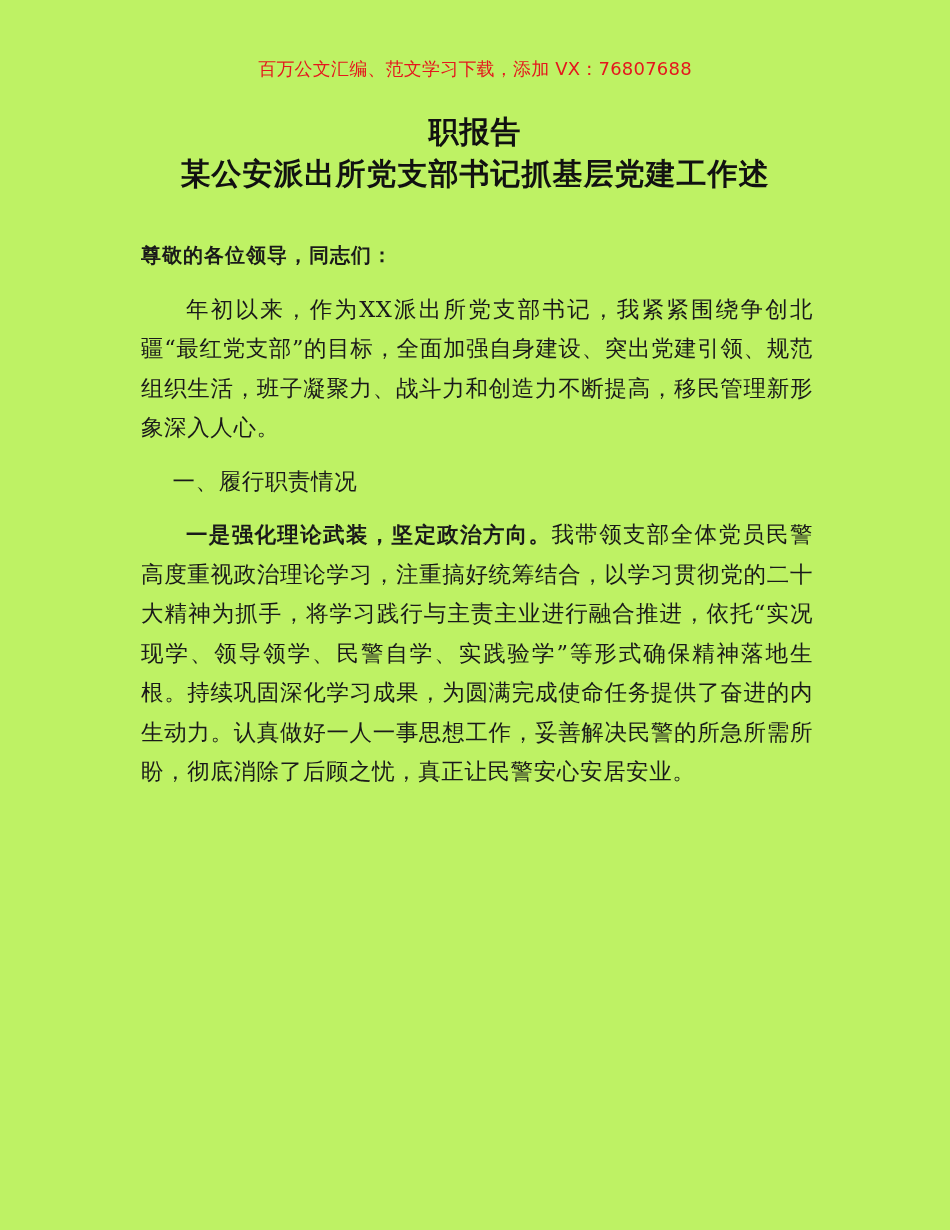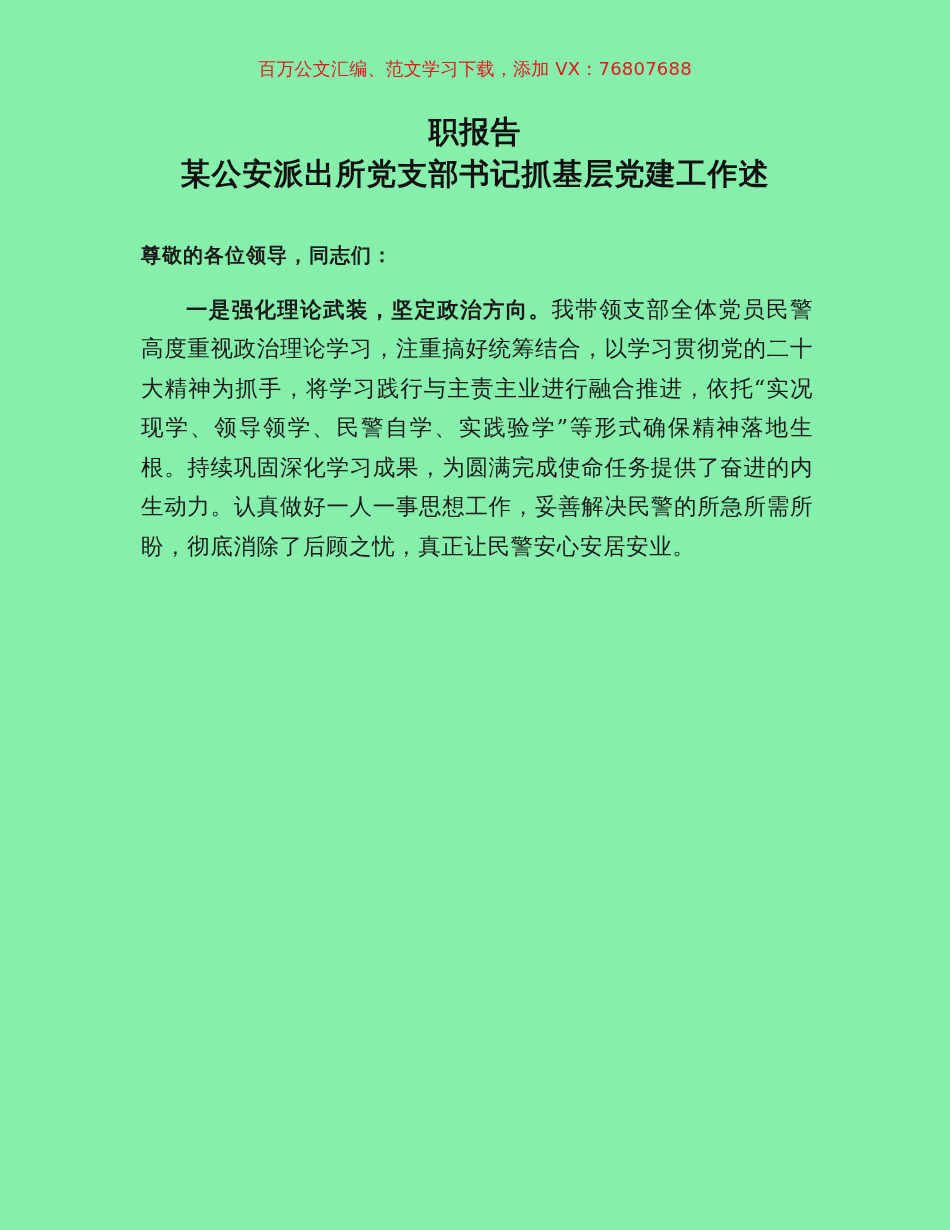--- a/index.html
+++ b/index.html
@@ -13,21 +13,21 @@
       overflow: hidden;
       position: relative;
       font-family: "DejaVu Serif", "Liberation Serif", serif;
       color: #1a1a1a;
     }
     .page {
       position: absolute;
       left: 0; top: 0;
       width: 950px;
       height: 1230px;
-      background: #86efac;
+      background: #bef264;
     }
     .banner {
       position: absolute;
       top: 56px;
       left: 0;
       width: 950px;
       text-align: center;
       font-family: "DejaVu Sans", "Liberation Sans", sans-serif;
       font-size: 18px;
       line-height: 26px;
@@ -88,19 +88,21 @@
   <div class="banner">百万公文汇编、范文学习下载，添加 VX：76807688</div>
 
   <div class="title">
     <span>职报告</span>
     <span>某公安派出所党支部书记抓基层党建工作述</span>
   </div>
 
   <div class="content">
     <p class="salutation">尊敬的各位领导，同志们：</p>
 
+    <p class="para">年初以来，作为XX派出所党支部书记，我紧紧围绕争创北疆“最红党支部”的目标，全面加强自身建设、突出党建引领、规范组织生活，班子凝聚力、战斗力和创造力不断提高，移民管理新形象深入人心。</p>
 
+    <p class="heading">一、履行职责情况</p>
 
     <p class="para"><span class="lead">一是强化理论武装，坚定政治方向。</span><span>我带领支部全体党员民警高度重视政治理论学习，注重搞好统筹结合，以学习贯彻党的二十大精神为抓手，将学习践行与主责主业进行融合推进，依托“实况现学、领导领学、民警自学、实践验学”等形式确保精神落地生根。持续巩固深化学习成果，为圆满完成使命任务提供了奋进的内生动力。认真做好一人一事思想工作，妥善解决民警的所急所需所盼，彻底消除了后顾之忧，真正让民警安心安居安业。</span></p>
 
   </div>
 
 </div>
 
 </body></html>

